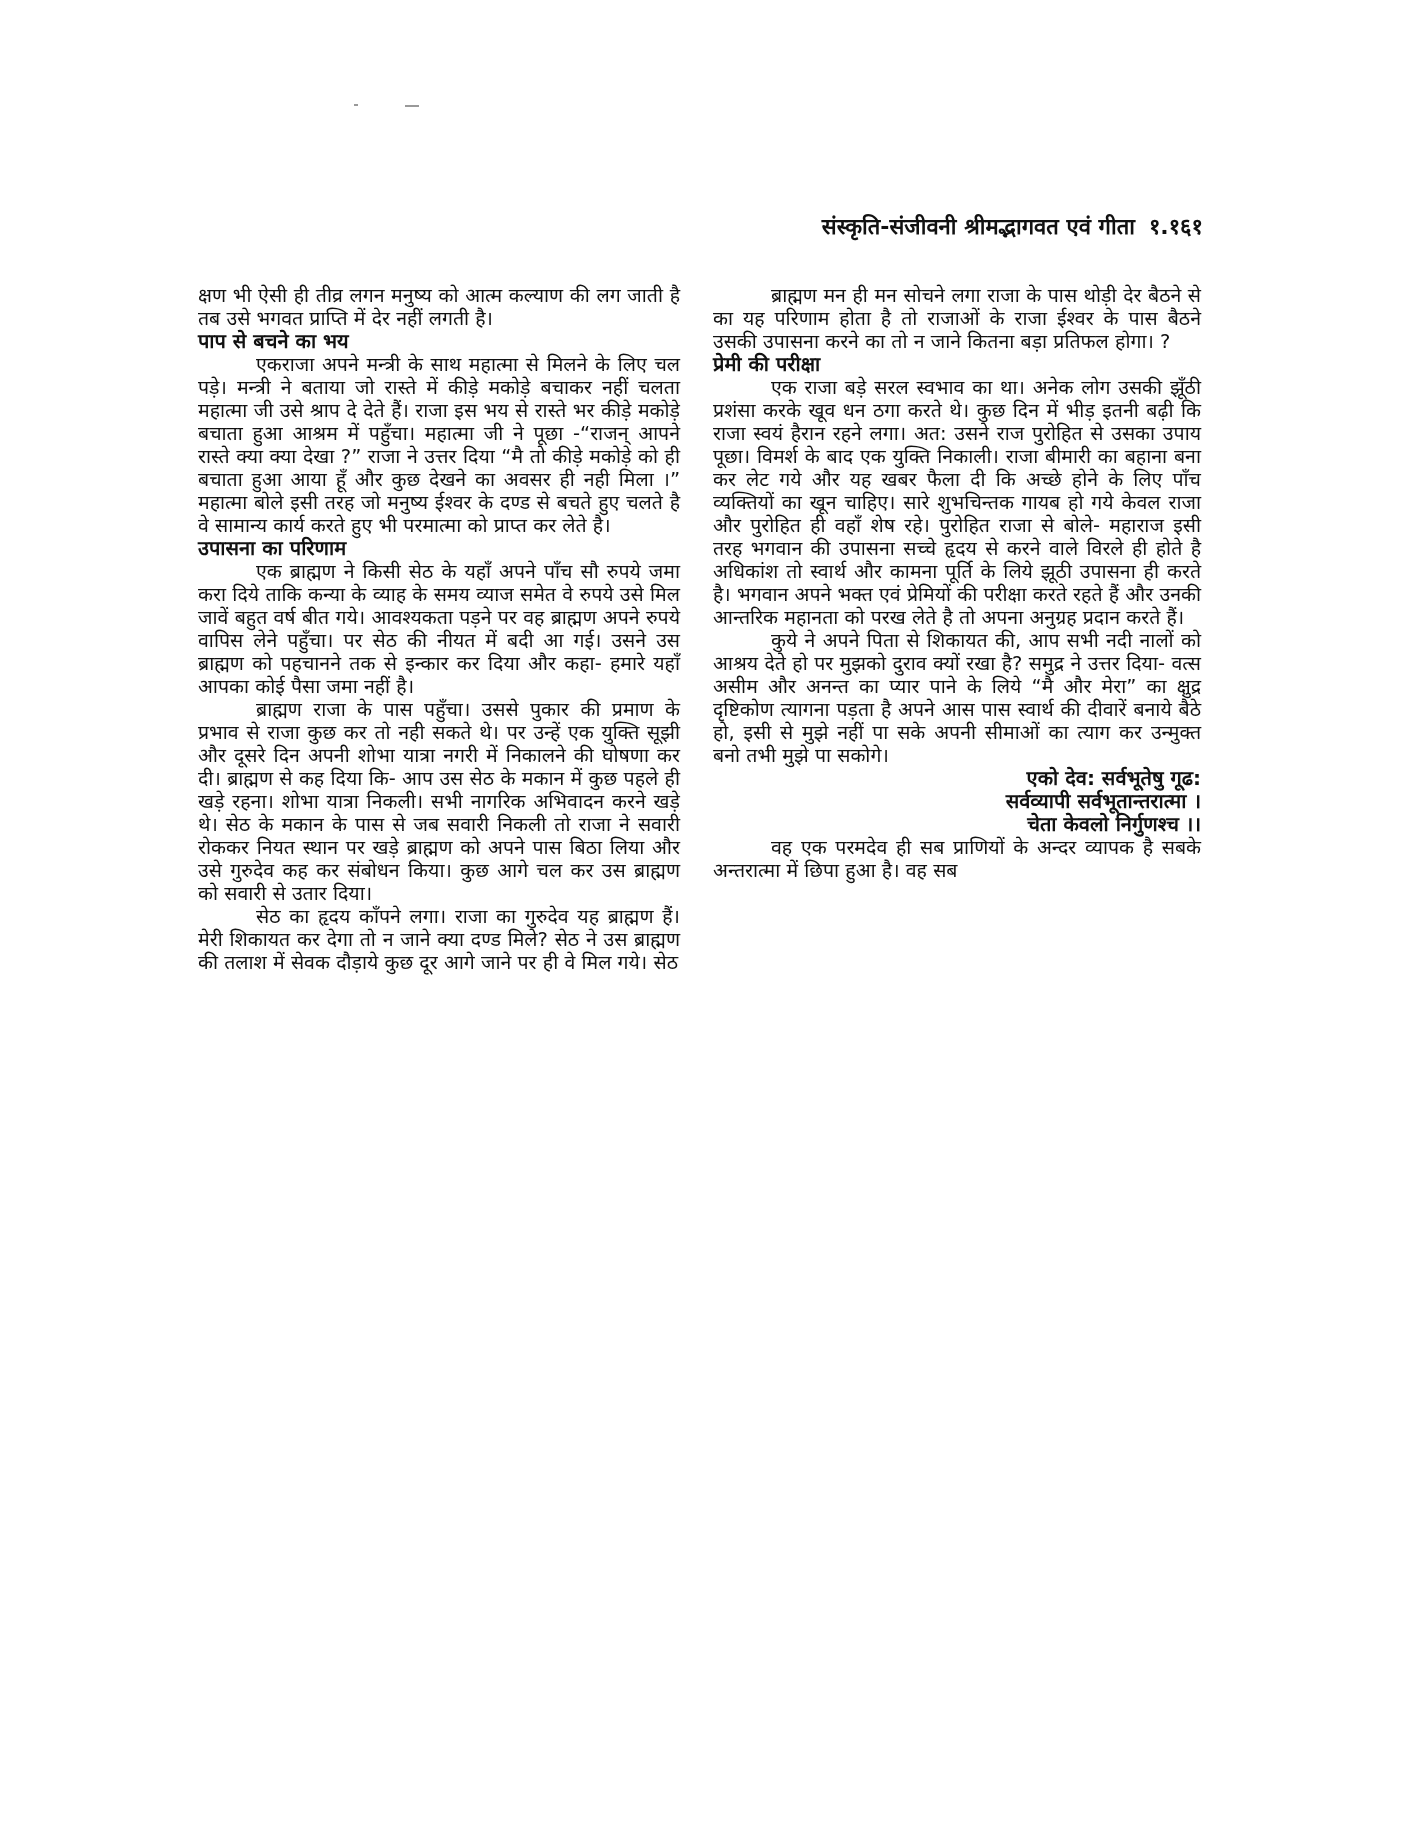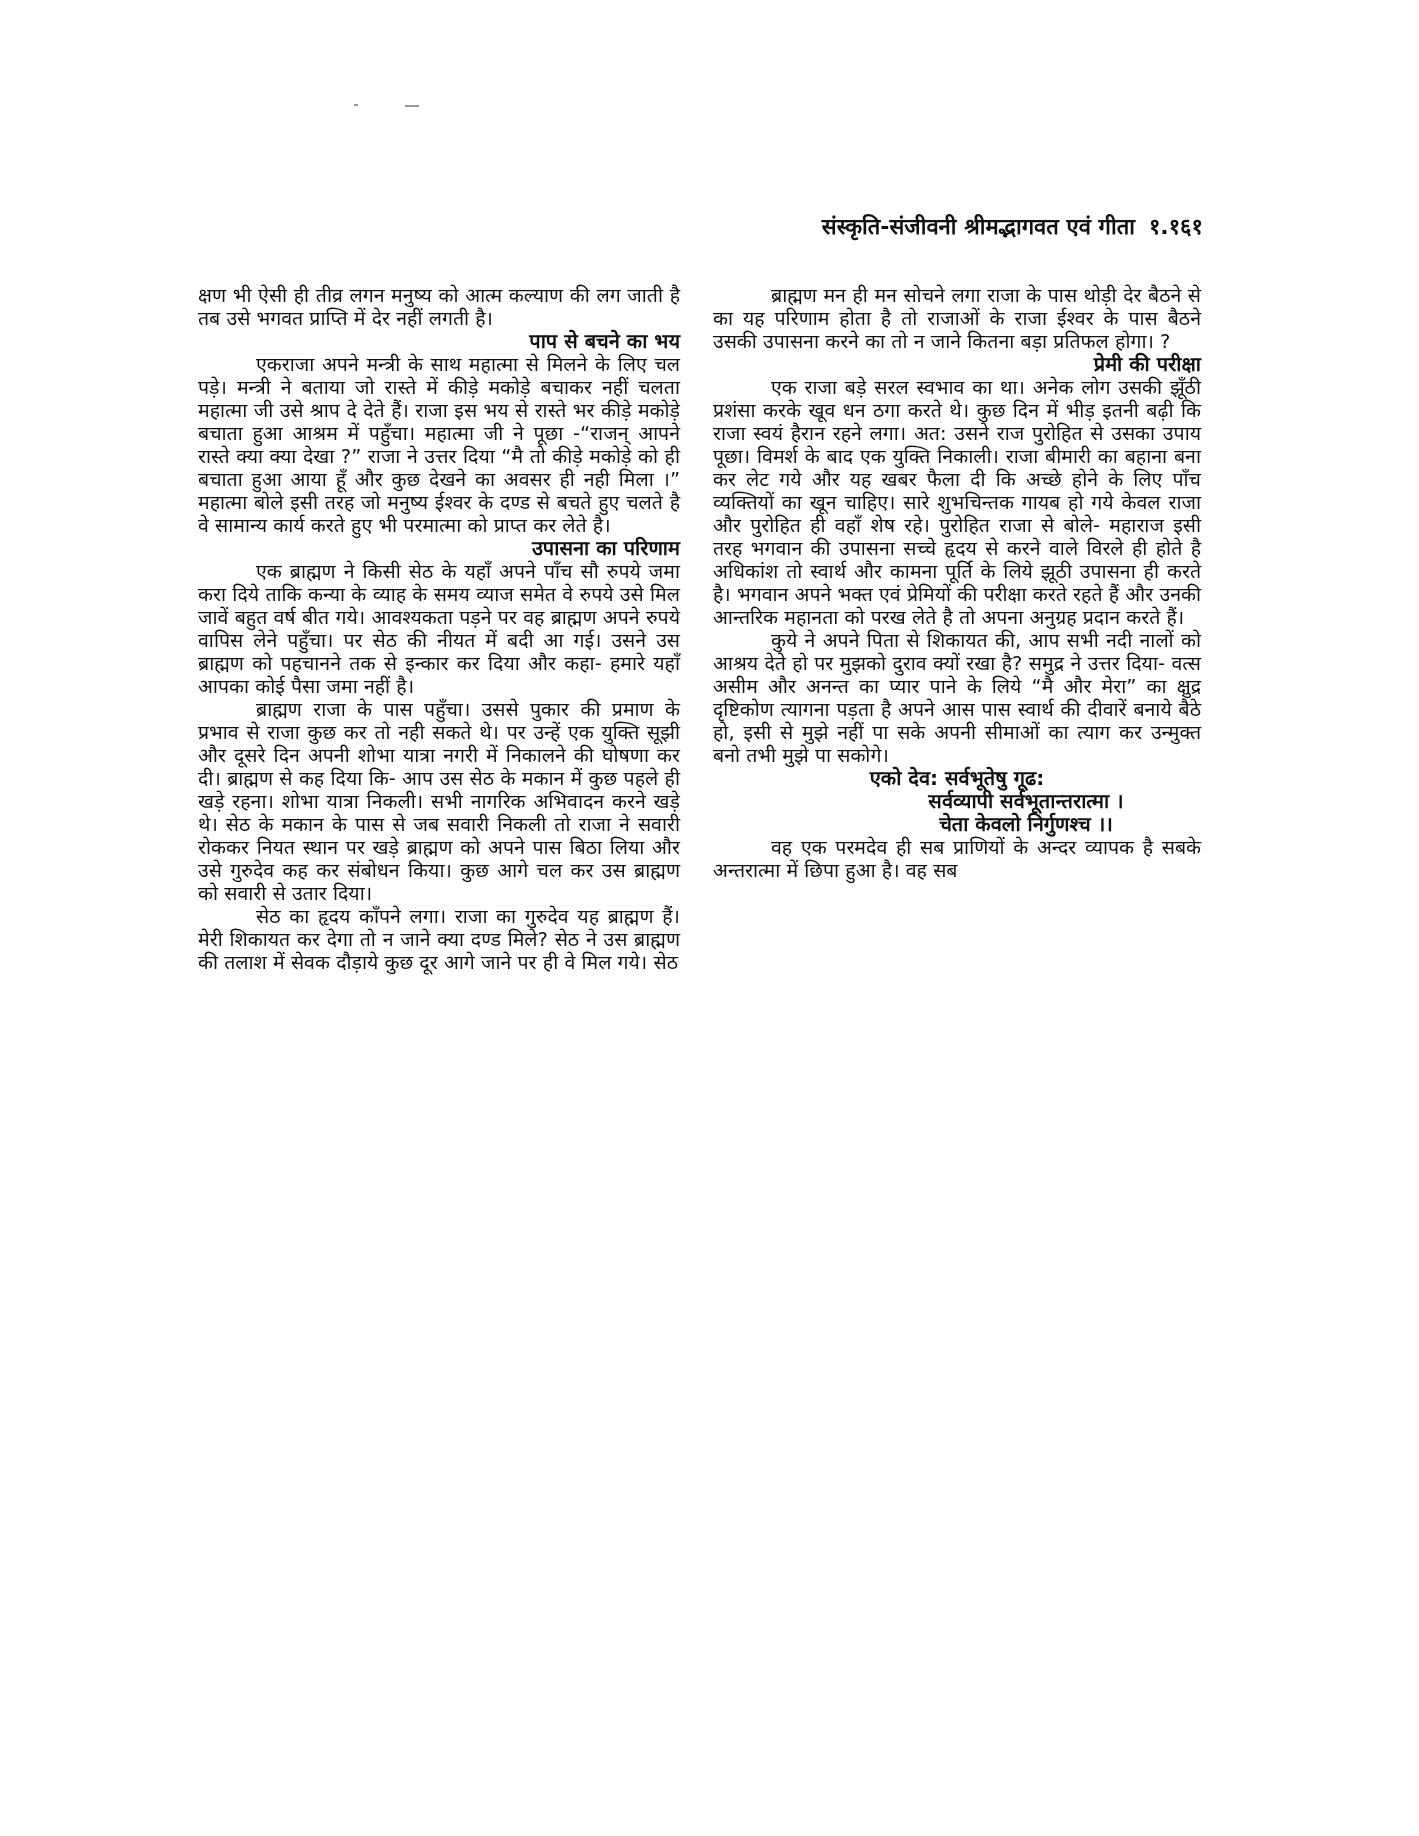--- a/index.html
+++ b/index.html
@@ -15,23 +15,23 @@
   .page-header .page-number { margin-left: 14px; }
   .column {
     position: absolute; top: 284px; width: 482px;
     font-size: 19.5px; line-height: 23px; text-align: justify;
   }
   .col-left { left: 198px; }
   .col-right { left: 713px; width: 488px; }
   .para { margin: 0; text-indent: 0; }
   .para.indent { text-indent: 58px; }
   .heading {
-    margin: 0; text-align: right; font-weight: bold; font-size: 20px;
+    margin: 0; text-align: left; font-weight: bold; font-size: 20px;
   }
-  .verse { margin: 0; font-weight: bold; font-size: 20px; text-align: center; }
+  .verse { margin: 0; font-weight: bold; font-size: 20px; text-align: right; }
   .verse.indent { padding-left: 138px; }
   .speck { position: absolute; height: 2px; background: #999; }
 </style>
 </head>
 <body>
 
 <div class="speck" style="left:354px;top:104px;width:4px;"></div>
 <div class="speck" style="left:405px;top:105px;width:14px;"></div>
 
 <div class="page-header">

